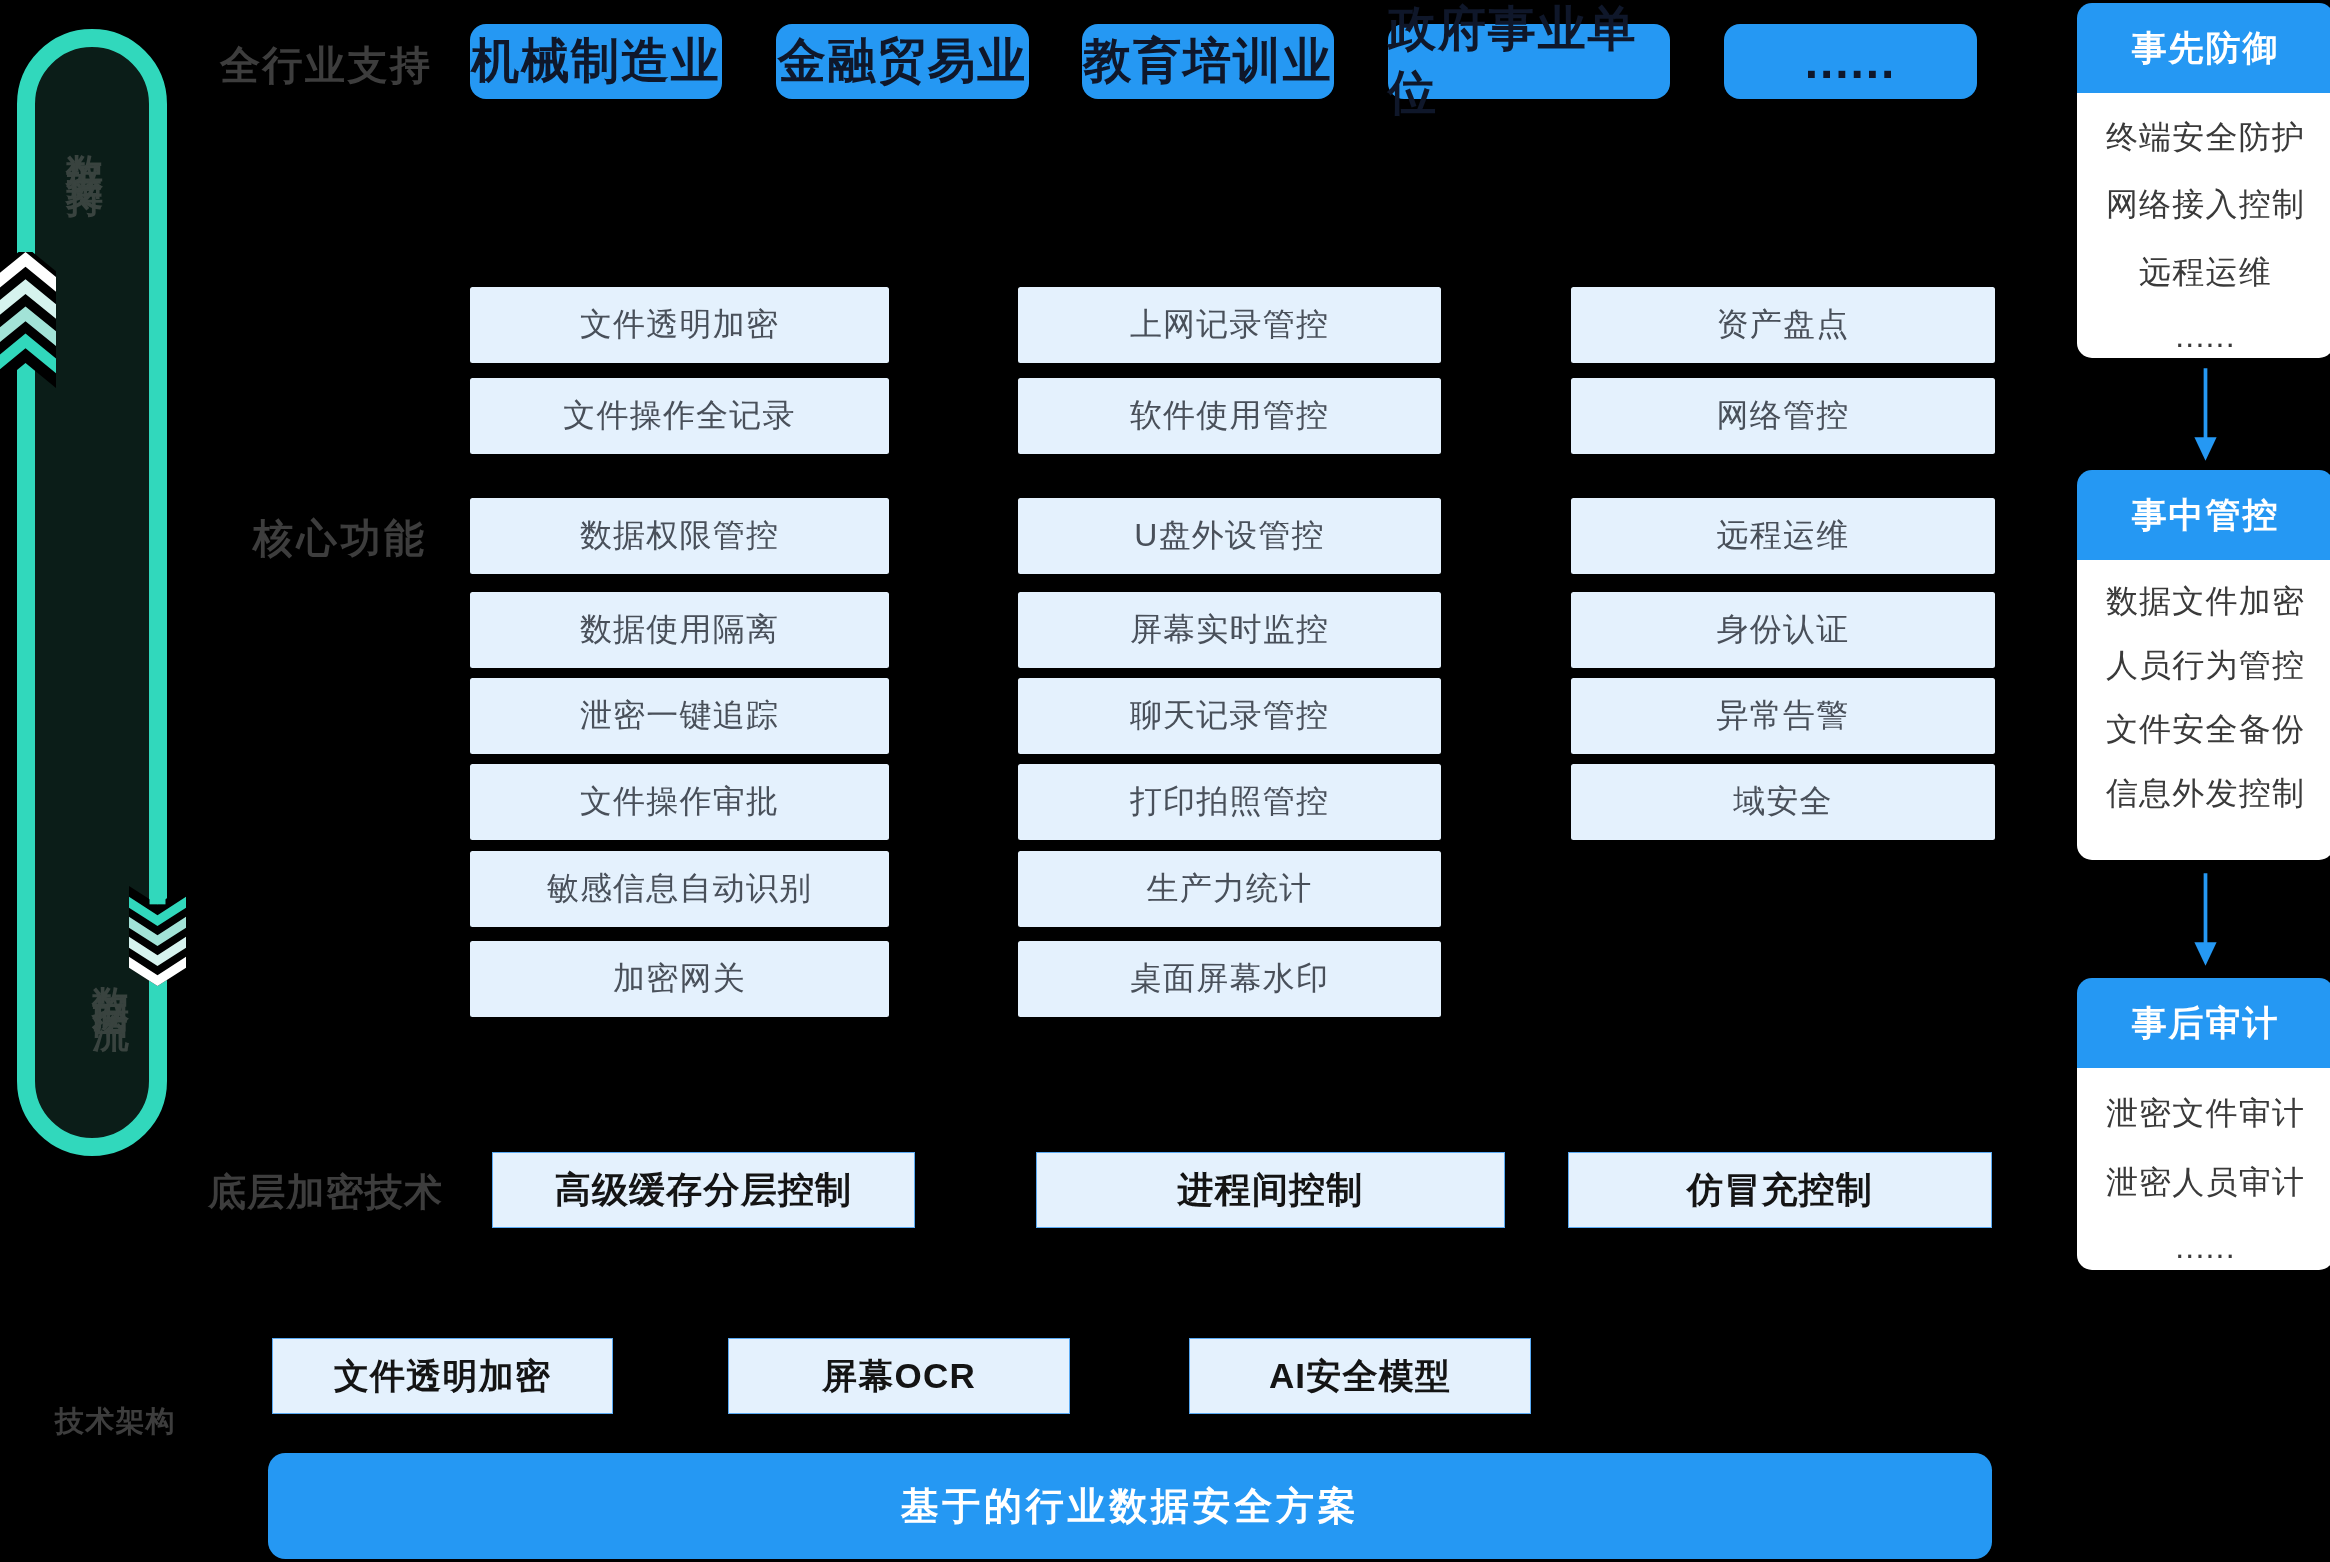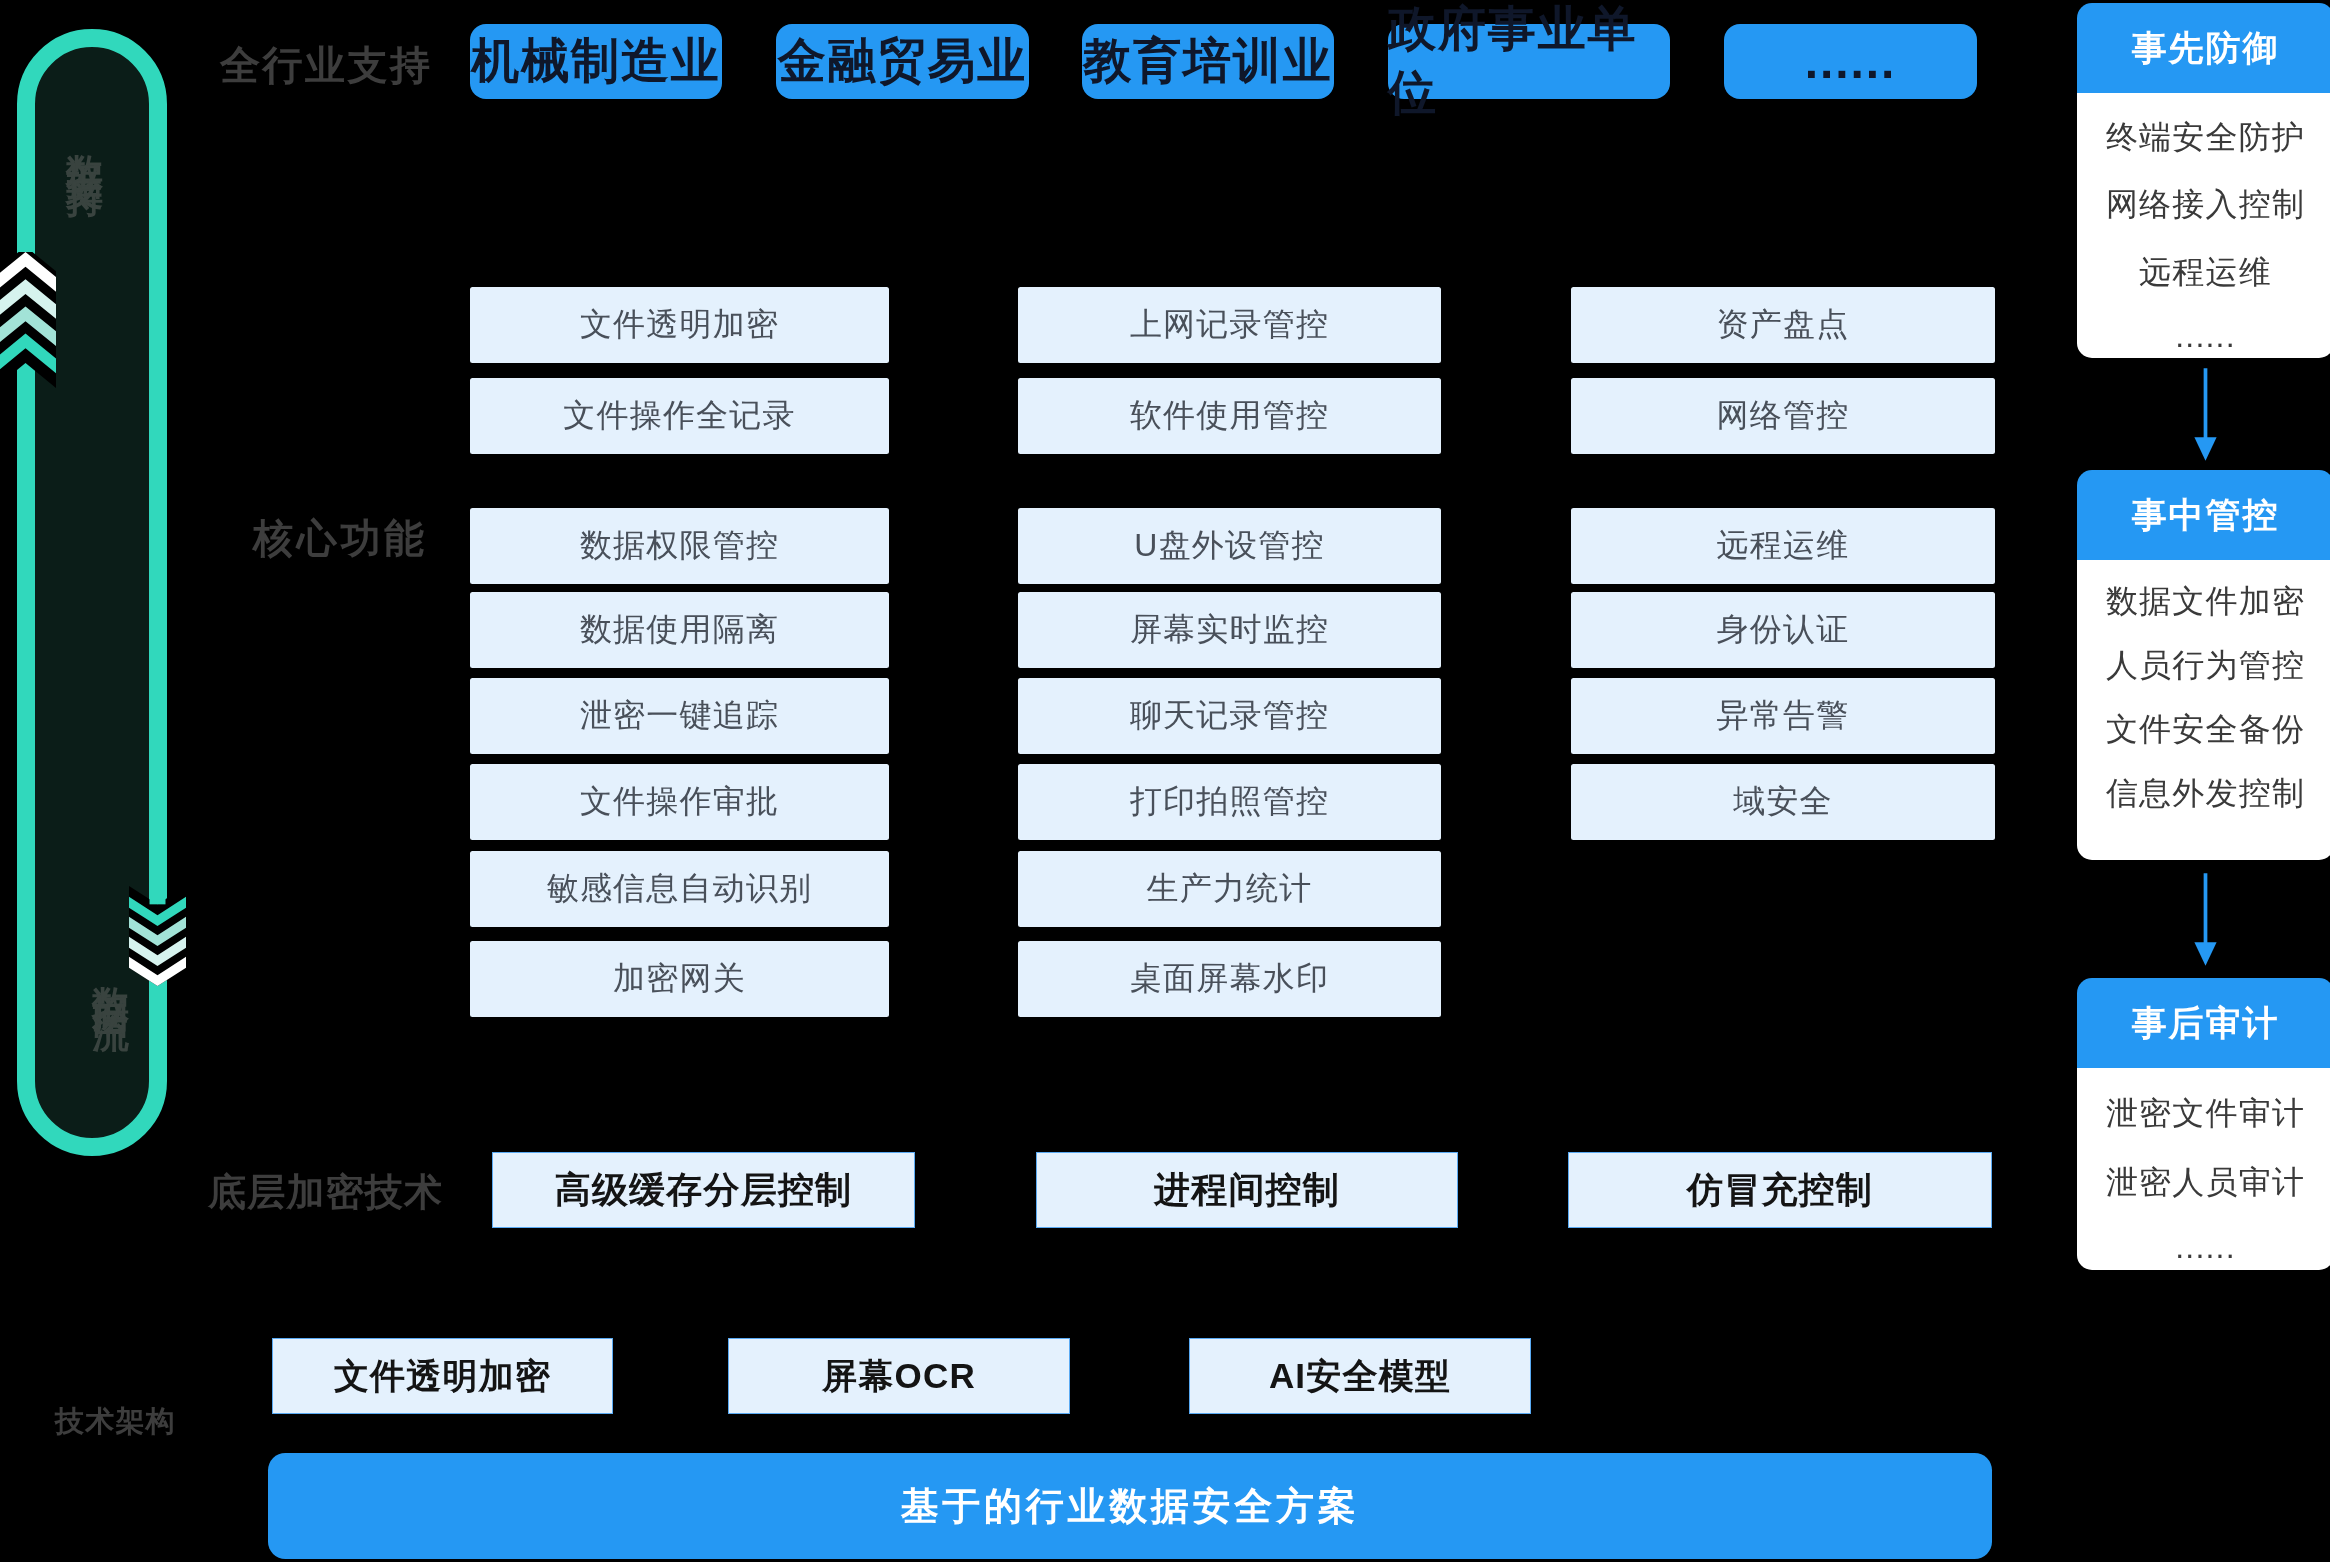--- a/index.html
+++ b/index.html
@@ -33,29 +33,29 @@
     font-weight:700;display:flex;align-items:center;justify-content:center;border-radius:16px;letter-spacing:1.9px;}
   .b1{left:470px;width:252px;} .b2{left:776px;width:253px;} .b3{left:1082px;width:252px;}
   .b4{left:1388px;width:282px;} .b5{left:1724px;width:253px;}
 
   
   .col{position:absolute;top:287px;height:730px;}
   .col1{left:470px;width:419px;} .col2{left:1018px;width:423px;} .col3{left:1571px;width:424px;}
   .pbox{position:absolute;left:0;right:0;height:76px;background:var(--pale);color:var(--pale-text);
     font-size:32px;display:flex;align-items:center;justify-content:center;letter-spacing:1.2px;border-radius:2.5px;}
   .col .pbox:nth-child(1){top:0;}    .col .pbox:nth-child(2){top:91px;}
-  .col .pbox:nth-child(3){top:221px;}.col .pbox:nth-child(4){top:305px;}
+  .col .pbox:nth-child(3){top:211px;}.col .pbox:nth-child(4){top:305px;}
   .col .pbox:nth-child(5){top:391px;}.col .pbox:nth-child(6){top:477px;}
   .col .pbox:nth-child(7){top:564px;}.col .pbox:nth-child(8){top:654px;}
 
   
   .tbox{position:absolute;top:1152px;height:76px;box-sizing:border-box;background:var(--pale);
     border:1.9px solid var(--border-blue);color:#141414;font-weight:600;font-size:36px;
     display:flex;align-items:center;justify-content:center;letter-spacing:1.2px;}
-  .t1{left:492px;width:423px;} .t2{left:1036px;width:422px;} .t3{left:1568px;width:424px;}
+  .t1{left:492px;width:423px;} .t2{left:1036px;width:469px;} .t3{left:1568px;width:424px;}
 
   
   .abox{position:absolute;top:1338px;height:76px;box-sizing:border-box;background:var(--pale);
     border:1.9px solid var(--border-blue);color:#141414;font-weight:600;font-size:35px;
     display:flex;align-items:center;justify-content:center;letter-spacing:1.2px;}
   .a1{left:272px;width:341px;} .a2{left:728px;width:342px;} .a3{left:1189px;width:342px;} .a4{left:1647px;width:342px;}
 
   .banner{position:absolute;left:268px;top:1453px;width:1724px;height:106px;background:var(--blue);
     border-radius:17.3px;color:#fff;font-size:38px;font-weight:600;display:flex;align-items:center;
     justify-content:center;letter-spacing:3.7px;}

